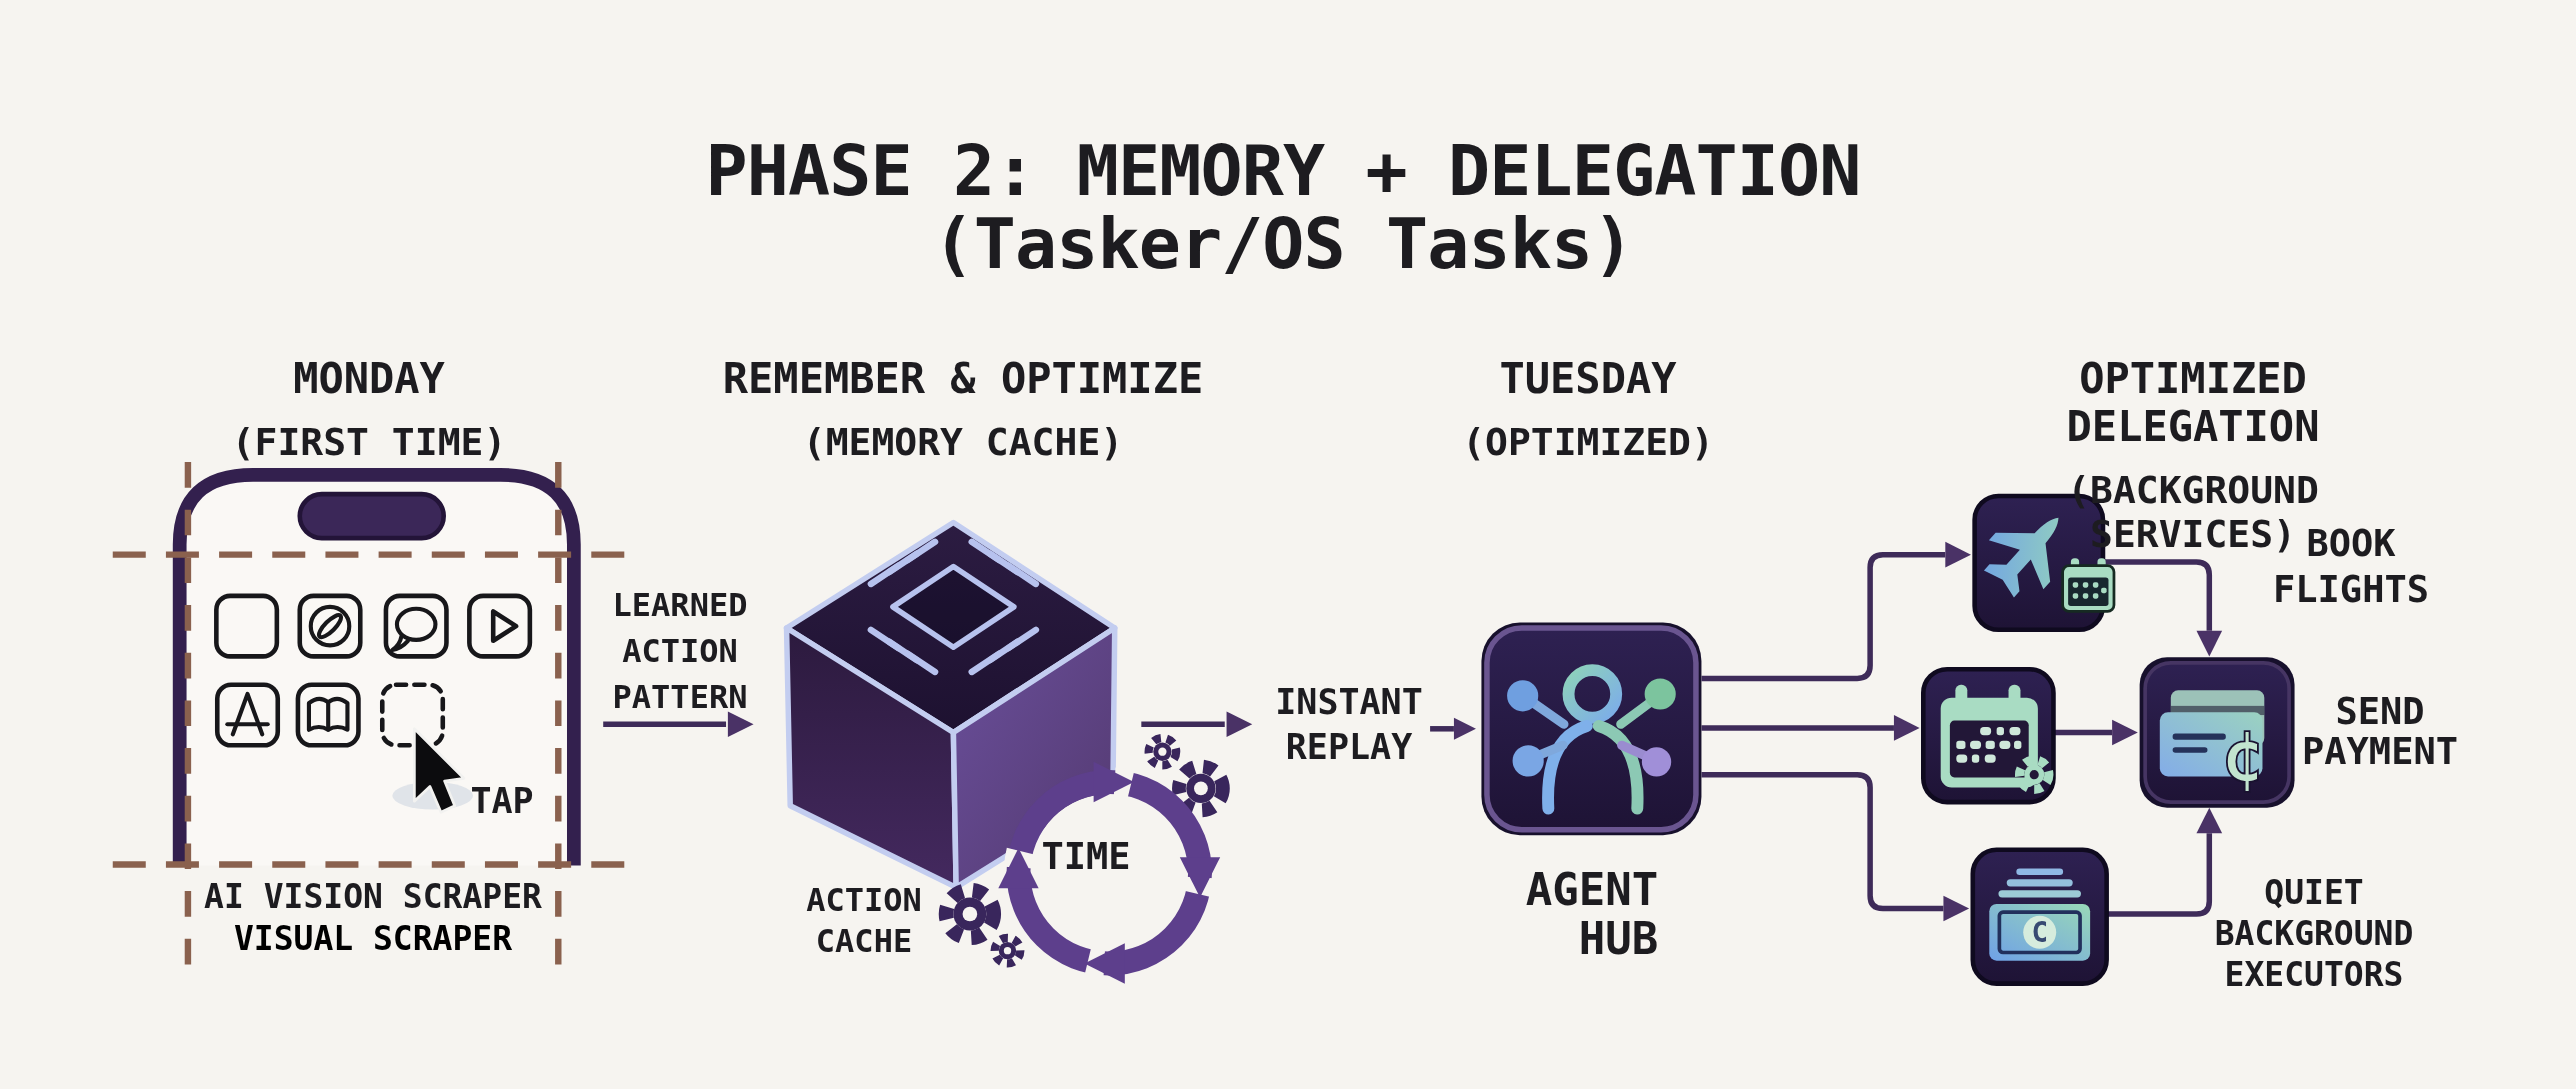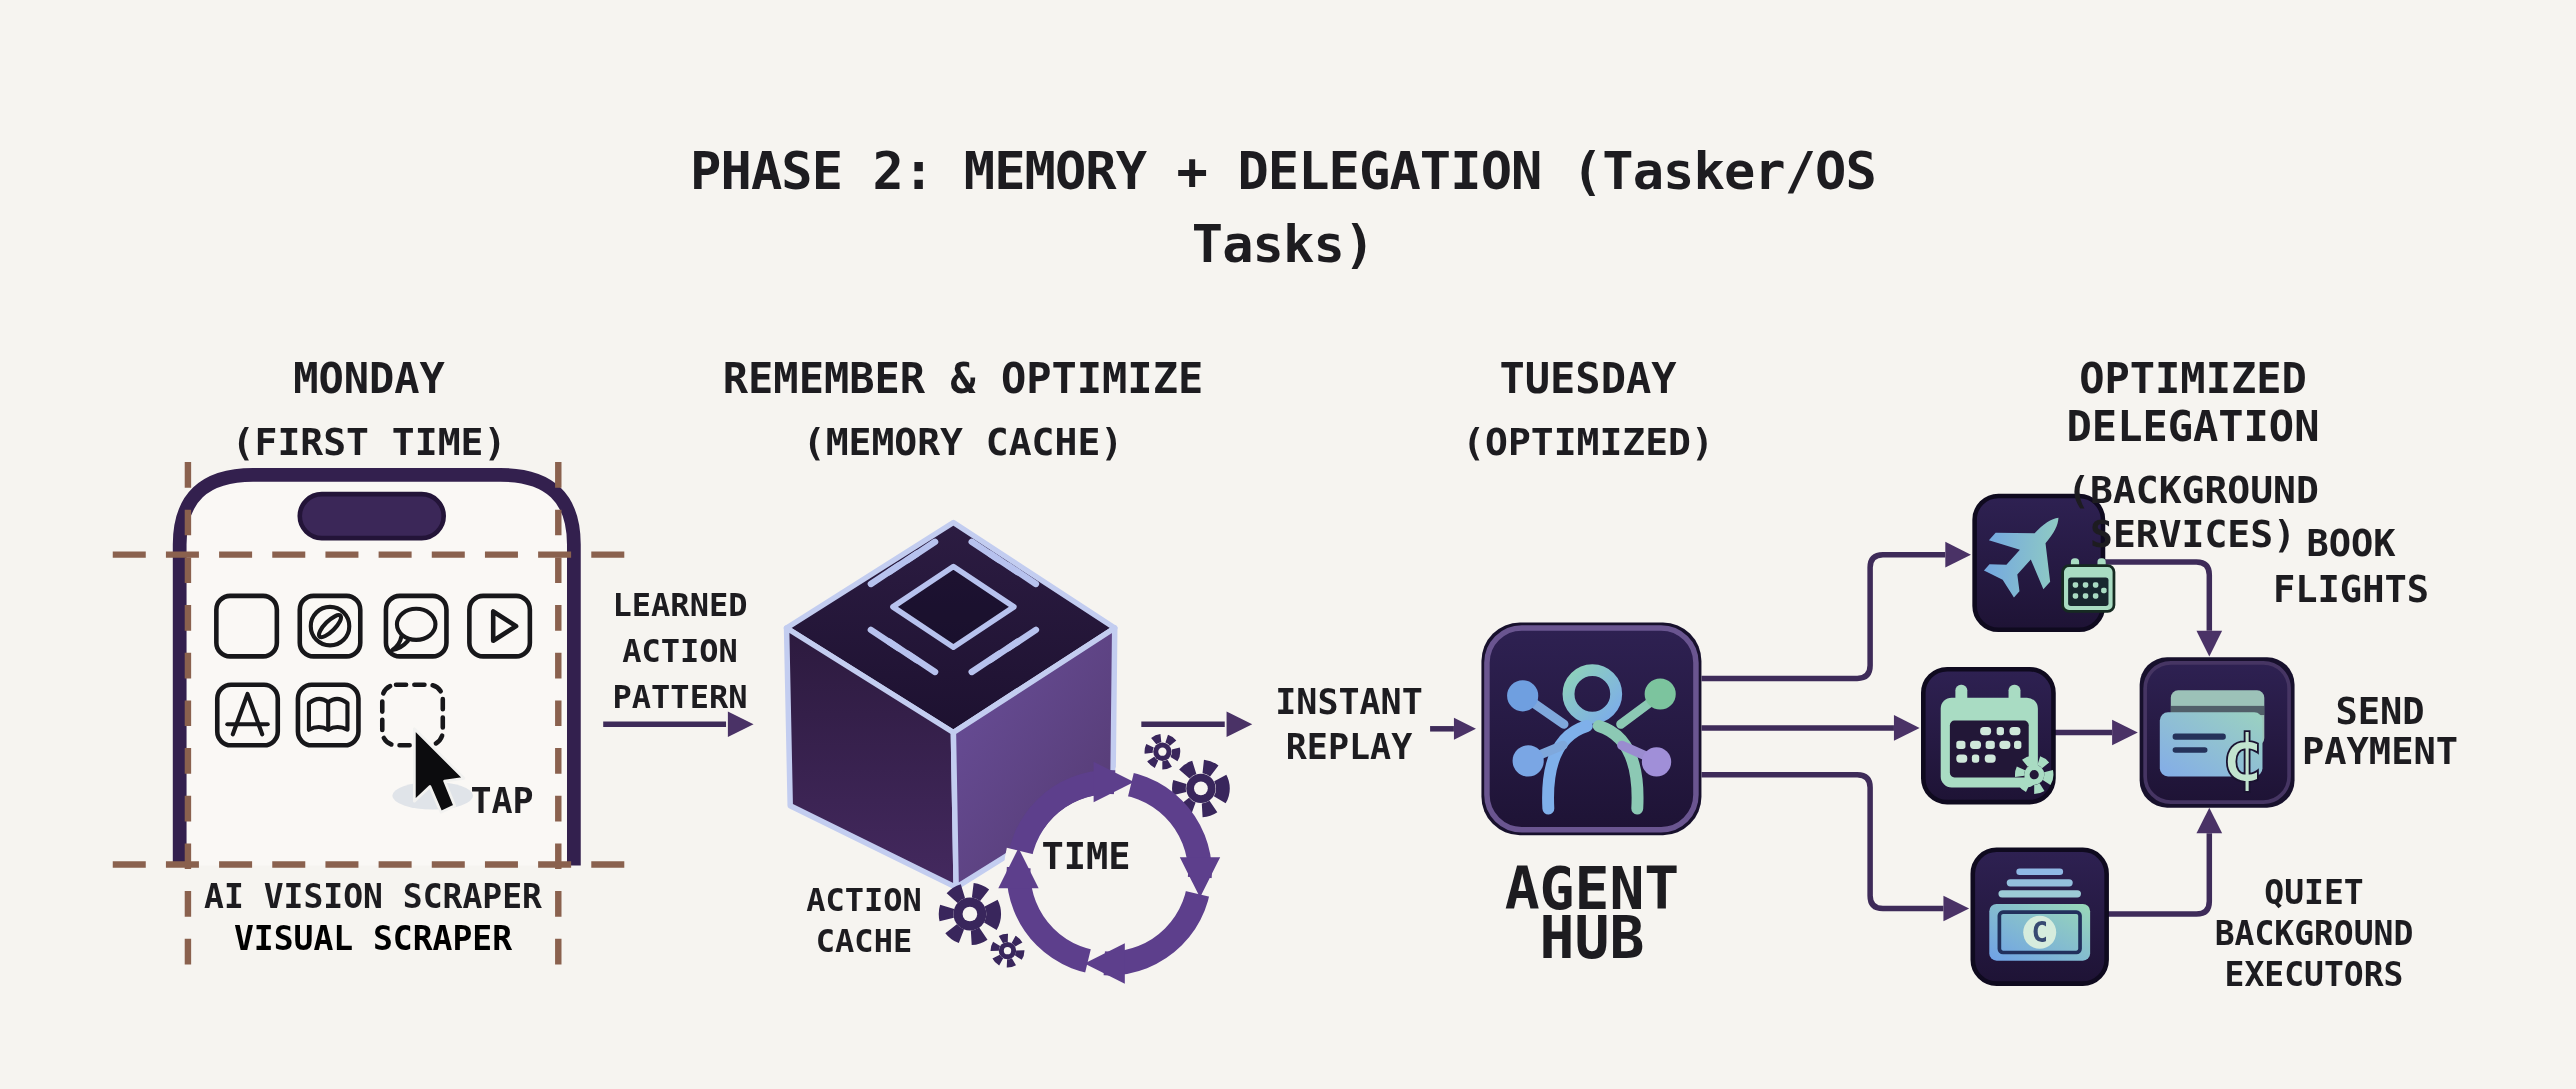--- a/index.html
+++ b/index.html
@@ -1,21 +1,21 @@
 <!DOCTYPE html>
 <html style="font-size:14.7px"><head>
 <meta charset="utf-8">
 <style>
   html,body{margin:0;padding:0;background:#f6f4f0;}
   .stage{position:relative;width:2576px;height:1090px;background:#f6f4f0;overflow:hidden;
          font-family:"DejaVu Sans Mono",monospace;color:#1d1c20;}
   .art{position:absolute;left:0;top:0;}
   .label{position:absolute;transform:translateX(-50%);text-align:center;white-space:pre-line;
          font-weight:700;color:#1d1c20;}
-  .title{font-size:52px;line-height:73px;letter-spacing:-0.9px;}
+  .title{font-size:70px;line-height:73px;letter-spacing:-0.9px;}
   .colhead .h1{font-size:42px;line-height:48px;}
   .colhead .h2{font-size:38px;line-height:44px;}
   .sub-red{color:#000000;}
   svg text{font-family:"DejaVu Sans Mono",monospace;font-weight:700;}
 </style>
 </head>
 <body>
 
 <div class="stage">
 
@@ -306,21 +306,21 @@
 PATTERN</div>
 
 <div class="label" style="left:864px;top:880px;font-size:32px;line-height:41px;">ACTION
 CACHE</div>
 
 <div class="label" style="left:1086px;top:838px;font-size:37px;line-height:37px;">TIME</div>
 
 <div class="label" style="left:1349px;top:680px;font-size:35px;line-height:45px;">INSTANT
 REPLAY</div>
 
-<div class="label" style="left:1592px;top:865px;font-size:58px;line-height:49px;">AGENT
+<div class="label" style="left:1592px;top:865px;font-size:44px;line-height:49px;text-align:right;">AGENT
 HUB</div>
 
 <div class="label" style="left:2351px;top:521px;font-size:37px;line-height:46px;">BOOK
 FLIGHTS</div>
 
 <div class="label" style="left:2380px;top:692px;font-size:37px;line-height:40px;">SEND
 PAYMENT</div>
 
 <div class="label" style="left:2314px;top:872px;font-size:33px;line-height:41px;">QUIET
 BACKGROUND

